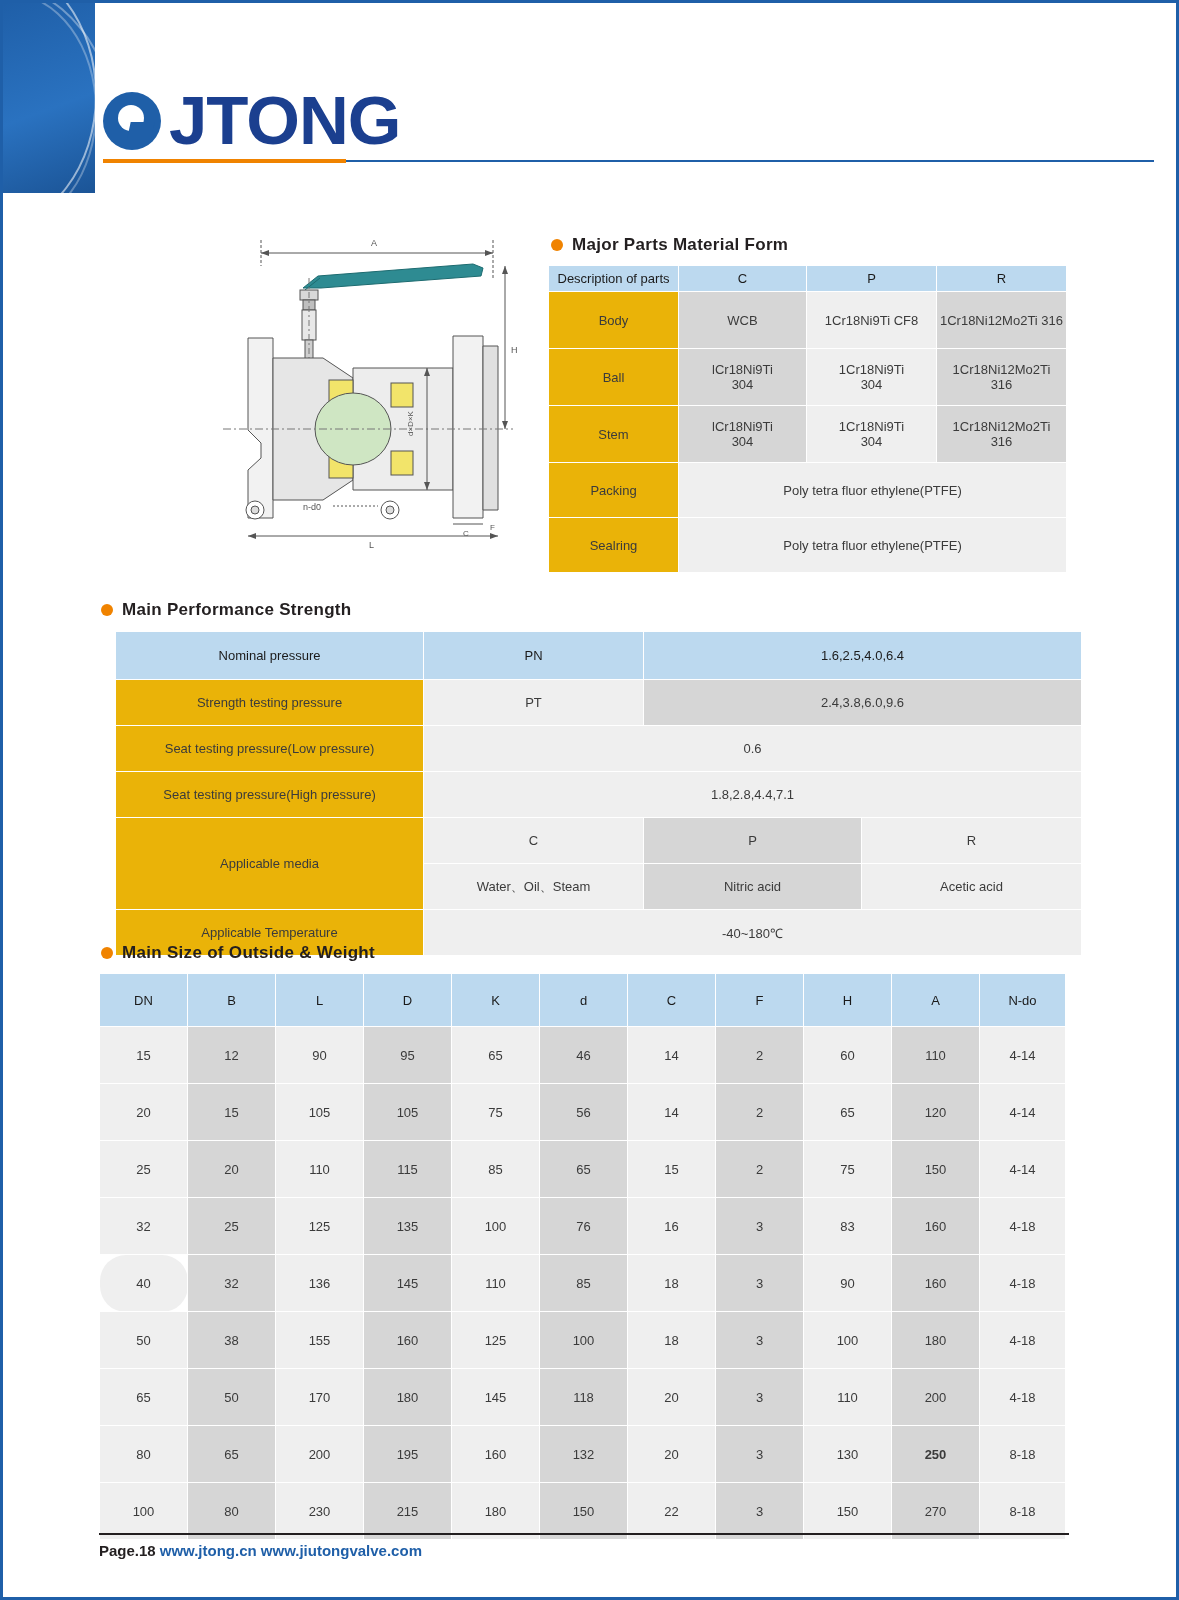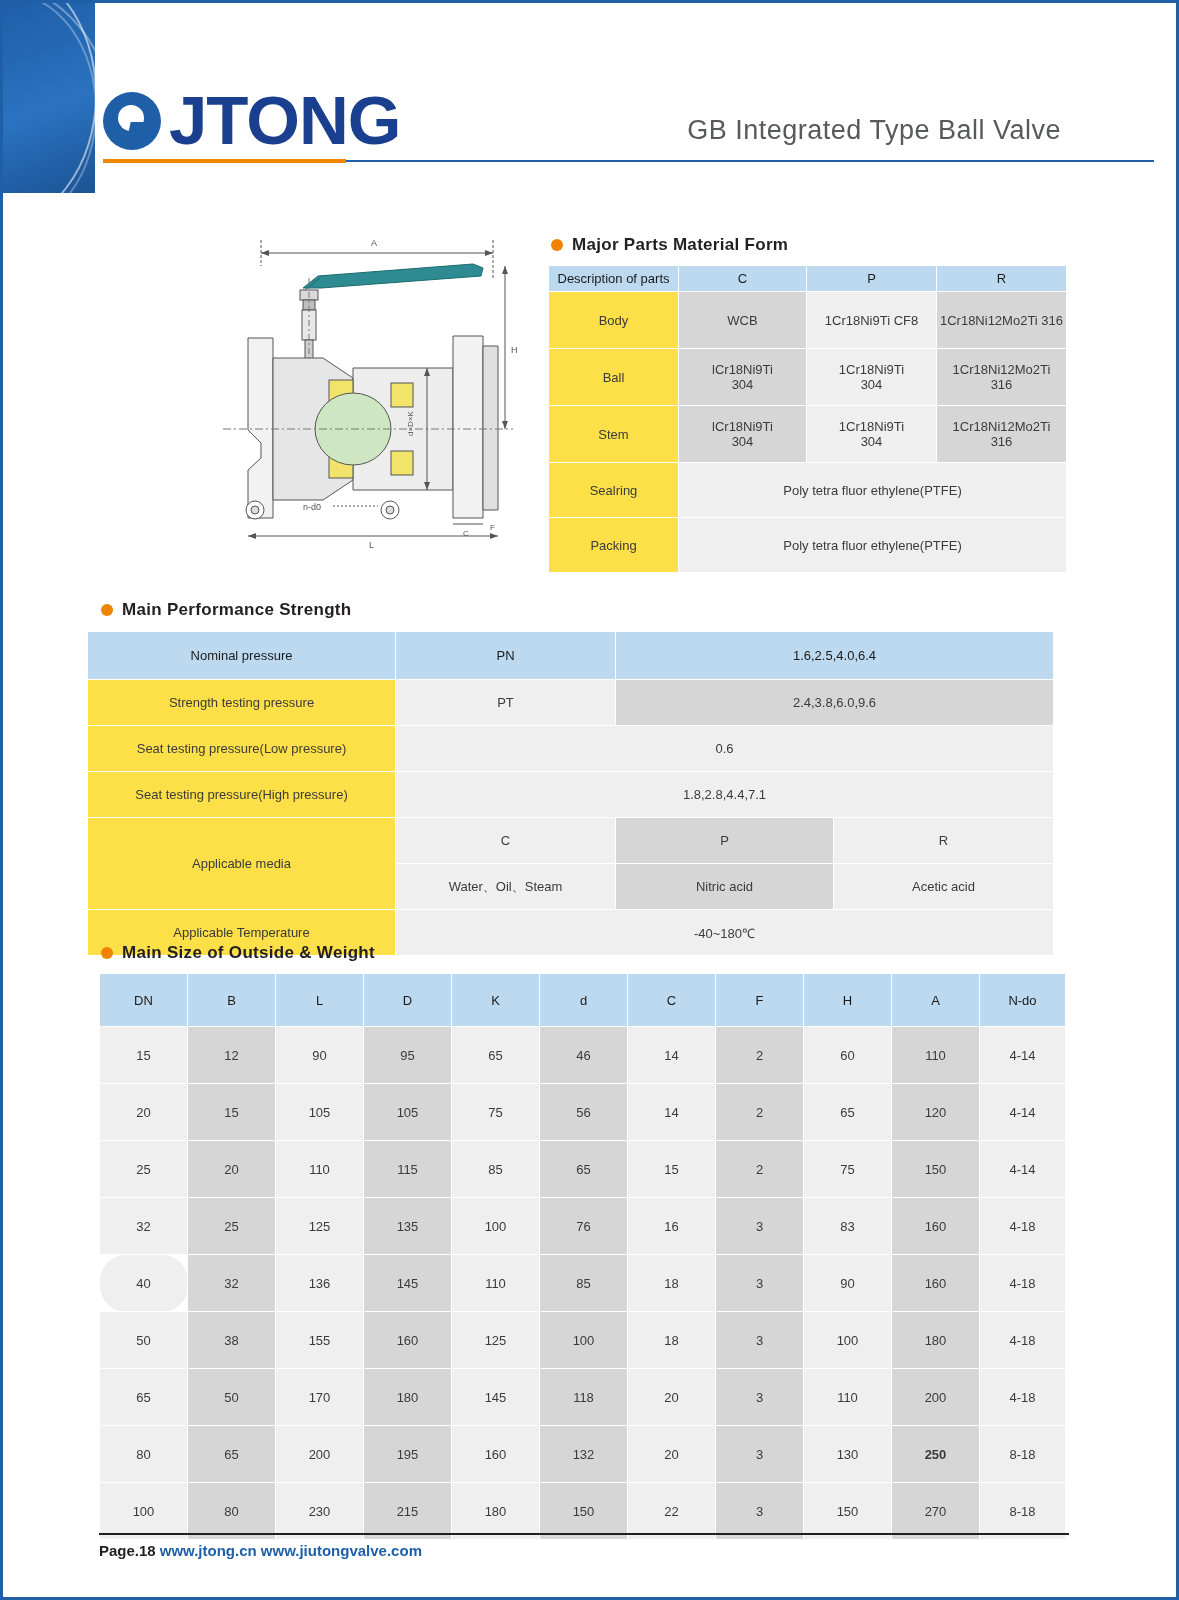--- a/index.html
+++ b/index.html
@@ -139,42 +139,42 @@
     color: #3b3b3b;
   }
   table.tbl td, table.tbl th {
     border: 1px solid #ffffff;
     text-align: center;
     vertical-align: middle;
     font-weight: normal;
     padding: 5px 2px;
   }
   .hdr { background: #bcd9ef; font-weight: bold; color: #1b1b1b; font-size: 13px; }
-  .lbl { background: #fde047; }
+  .lbl { background: #eab308; }
   .cA  { background: #d6d6d6; }
   .cB  { background: #efefef; }
   .cC  { background: #d6d6d6; }
   .wide-white { background: #efefef; }
 
   
   .drawing {
     position: absolute;
     left: 150px;
     top: 215px;
     width: 380px;
     height: 330px;
   }
   .drawing svg { display:block; }
 
   
   #matform-heading { left: 548px; top: 232px; }
   #matform-table   { position:absolute; left: 545px; top: 262px; width: 518px; }
 
   #perf-heading  { left: 98px; top: 597px; }
-  #perf-table    { position:absolute; left: 84px; top: 628px; width: 966px; }
+  #perf-table    { position:absolute; left: 112px; top: 628px; width: 966px; }
 
   #size-heading  { left: 98px; top: 940px; }
   #size-table    { position:absolute; left: 96px; top: 970px; width: 966px; }
 
   
   .footer {
     position: absolute;
     left: 96px;
     bottom: 38px;
     width: 970px;
@@ -205,21 +205,20 @@
   <div class="header">
     <div class="header-corner">
       <span class="corner-swoosh sw1"></span>
       <span class="corner-swoosh sw2"></span>
       <span class="corner-swoosh sw3"></span>
     </div>
     <div class="logo-wrap">
       <span class="logo-mark"></span>
       <span class="logo-text">JTONG</span>
     </div>
-    <div class="header-title">GB Integrated Type Ball Valve</div>
     <div class="header-rule-orange"></div>
     <div class="header-rule-blue"></div>
   </div>
 
   <div class="drawing">
     <svg width="380" height="330" viewBox="0 0 380 330" xmlns="http://www.w3.org/2000/svg">
       <g stroke="#555" fill="none" stroke-width="1">
 
         <line x1="108" y1="35" x2="340" y2="35"></line>
         <path d="M108 35 l8 -3 l0 6 z" fill="#555" stroke="none"></path>
@@ -317,25 +316,25 @@
       <tr>
         <td class="lbl" style="height:46px">Stem</td>
         <td class="cA" style="white-space:pre-line">lCr18Ni9Ti
 304</td>
         <td class="cB" style="white-space:pre-line">1Cr18Ni9Ti
 304</td>
         <td class="cC" style="white-space:pre-line">1Cr18Ni12Mo2Ti
 316</td>
       </tr>
       <tr>
+        <td class="lbl" style="height:44px">Packing</td>
+        <td class="wide-white" colspan="3">Poly tetra fluor ethylene(PTFE)</td>
+      </tr>
+      <tr>
         <td class="lbl" style="height:44px">Sealring</td>
-        <td class="wide-white" colspan="3">Poly tetra fluor ethylene(PTFE)</td>
-      </tr>
-      <tr>
-        <td class="lbl" style="height:44px">Packing</td>
         <td class="wide-white" colspan="3">Poly tetra fluor ethylene(PTFE)</td>
       </tr>
     </tbody>
   </table>
 
   <div class="sec-heading" id="perf-heading">
     <span class="sec-dot"></span>
     <span>Main Performance Strength</span>
   </div>
   <table class="tbl" id="perf-table">

